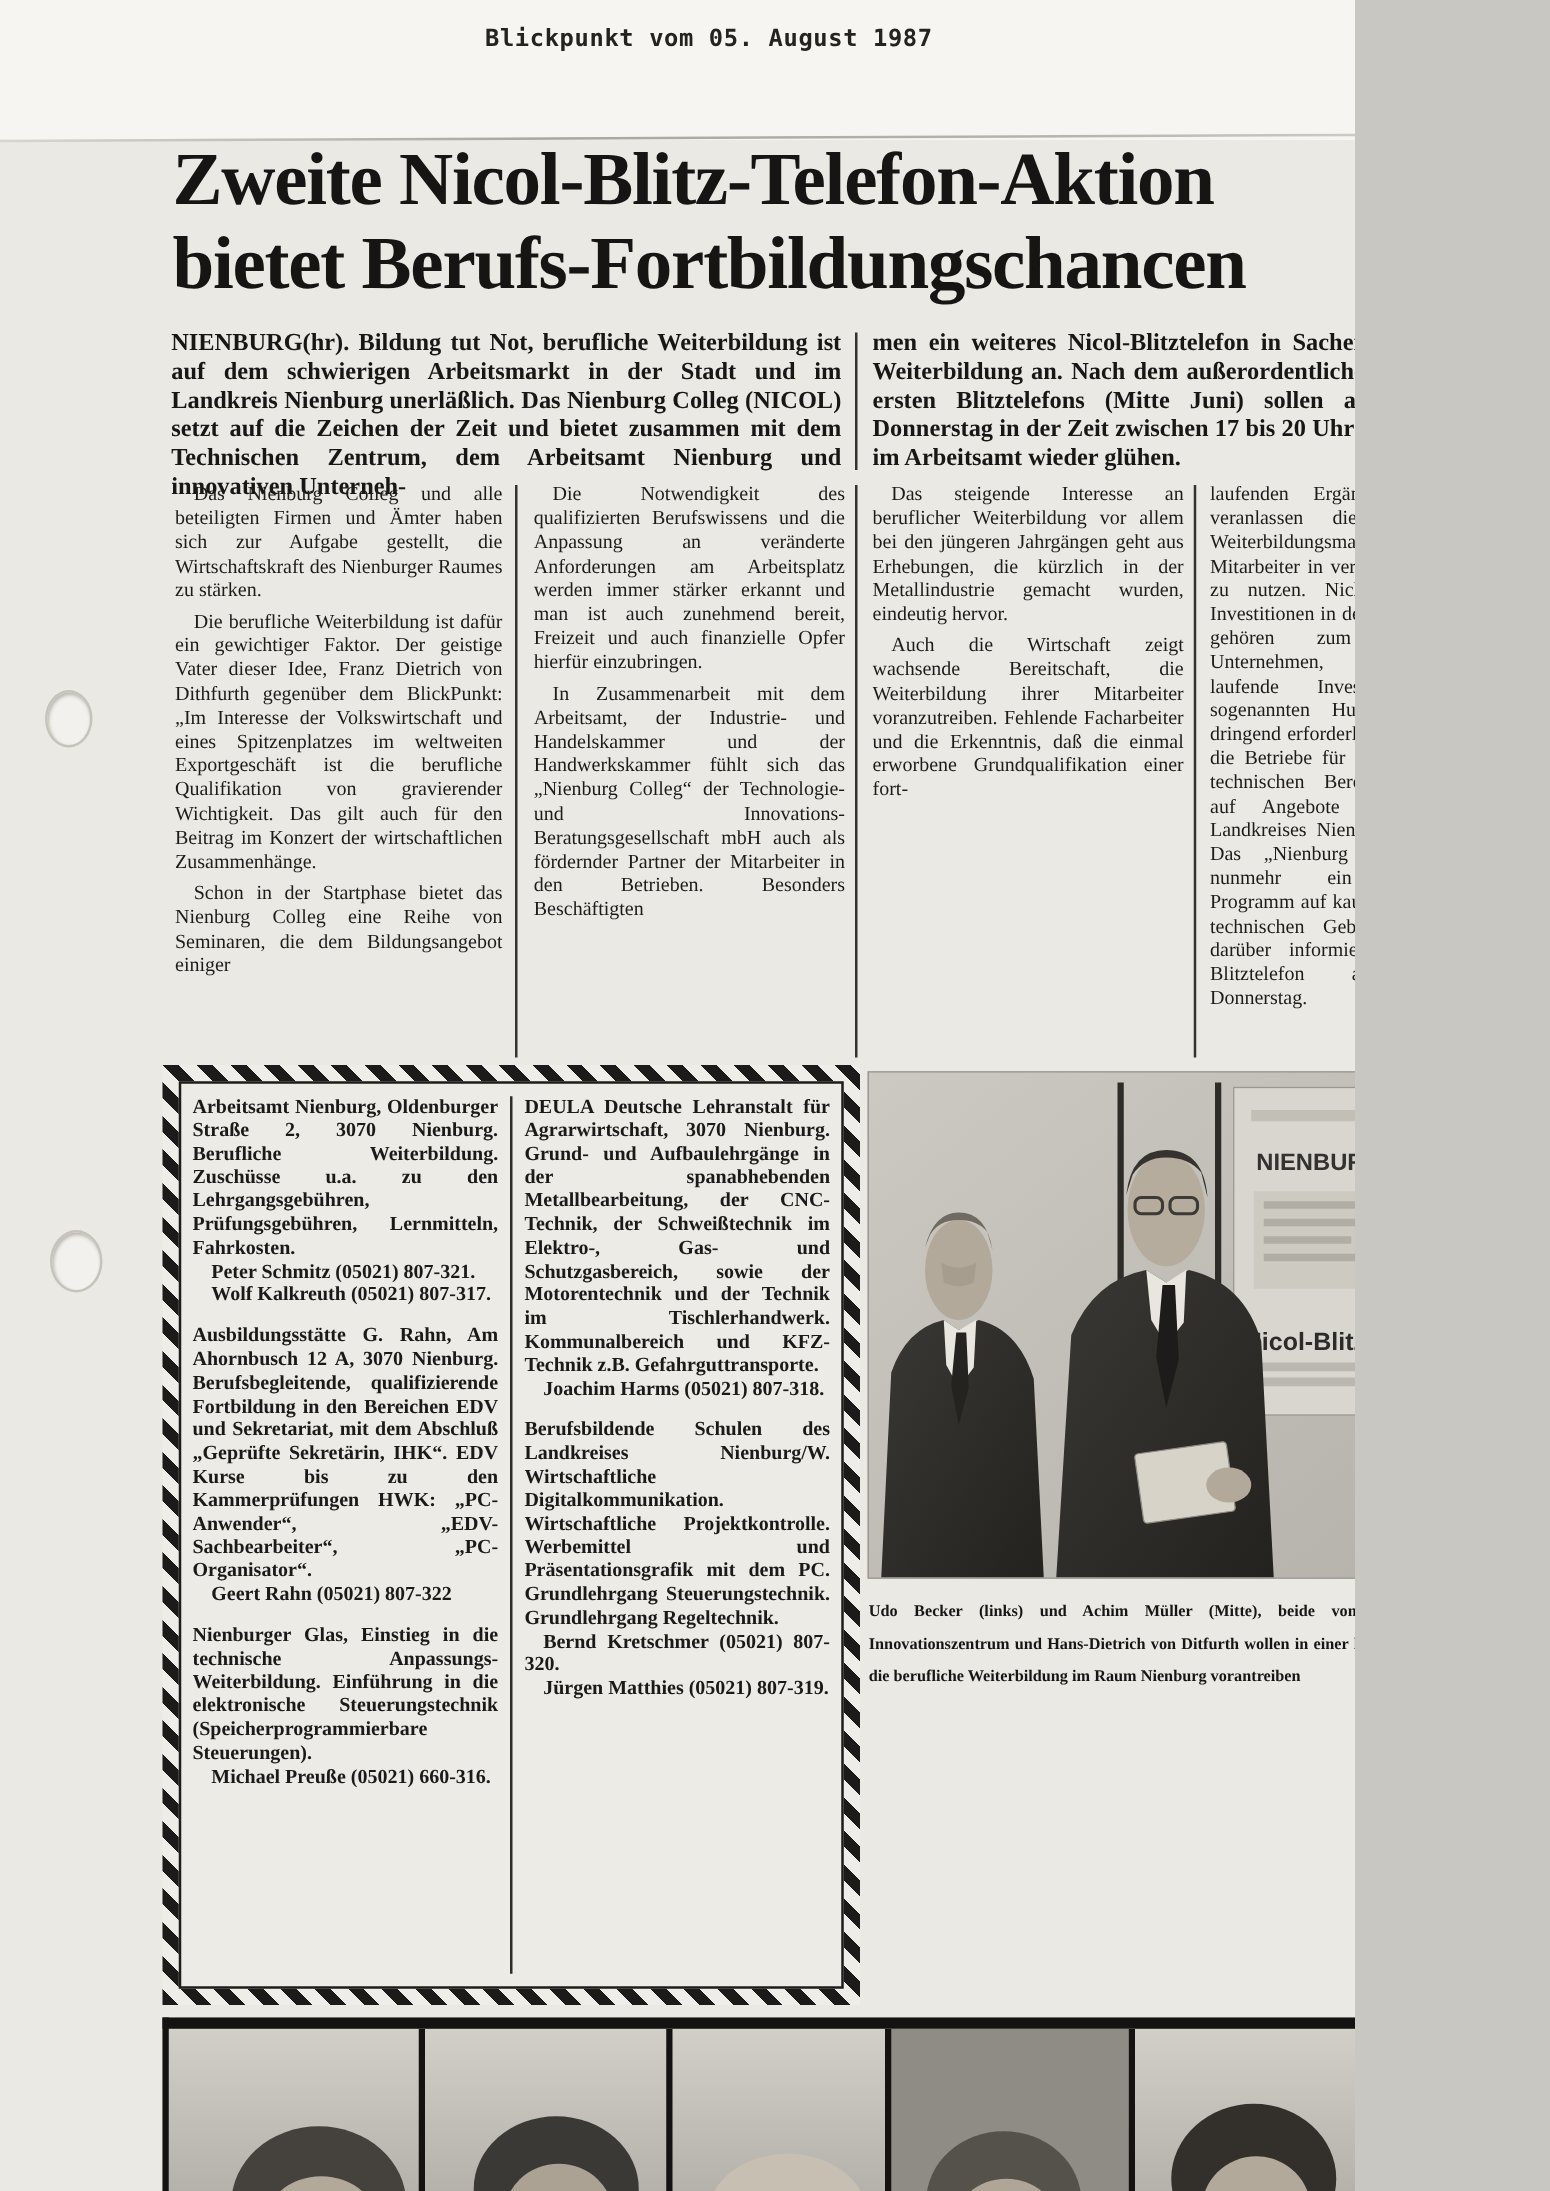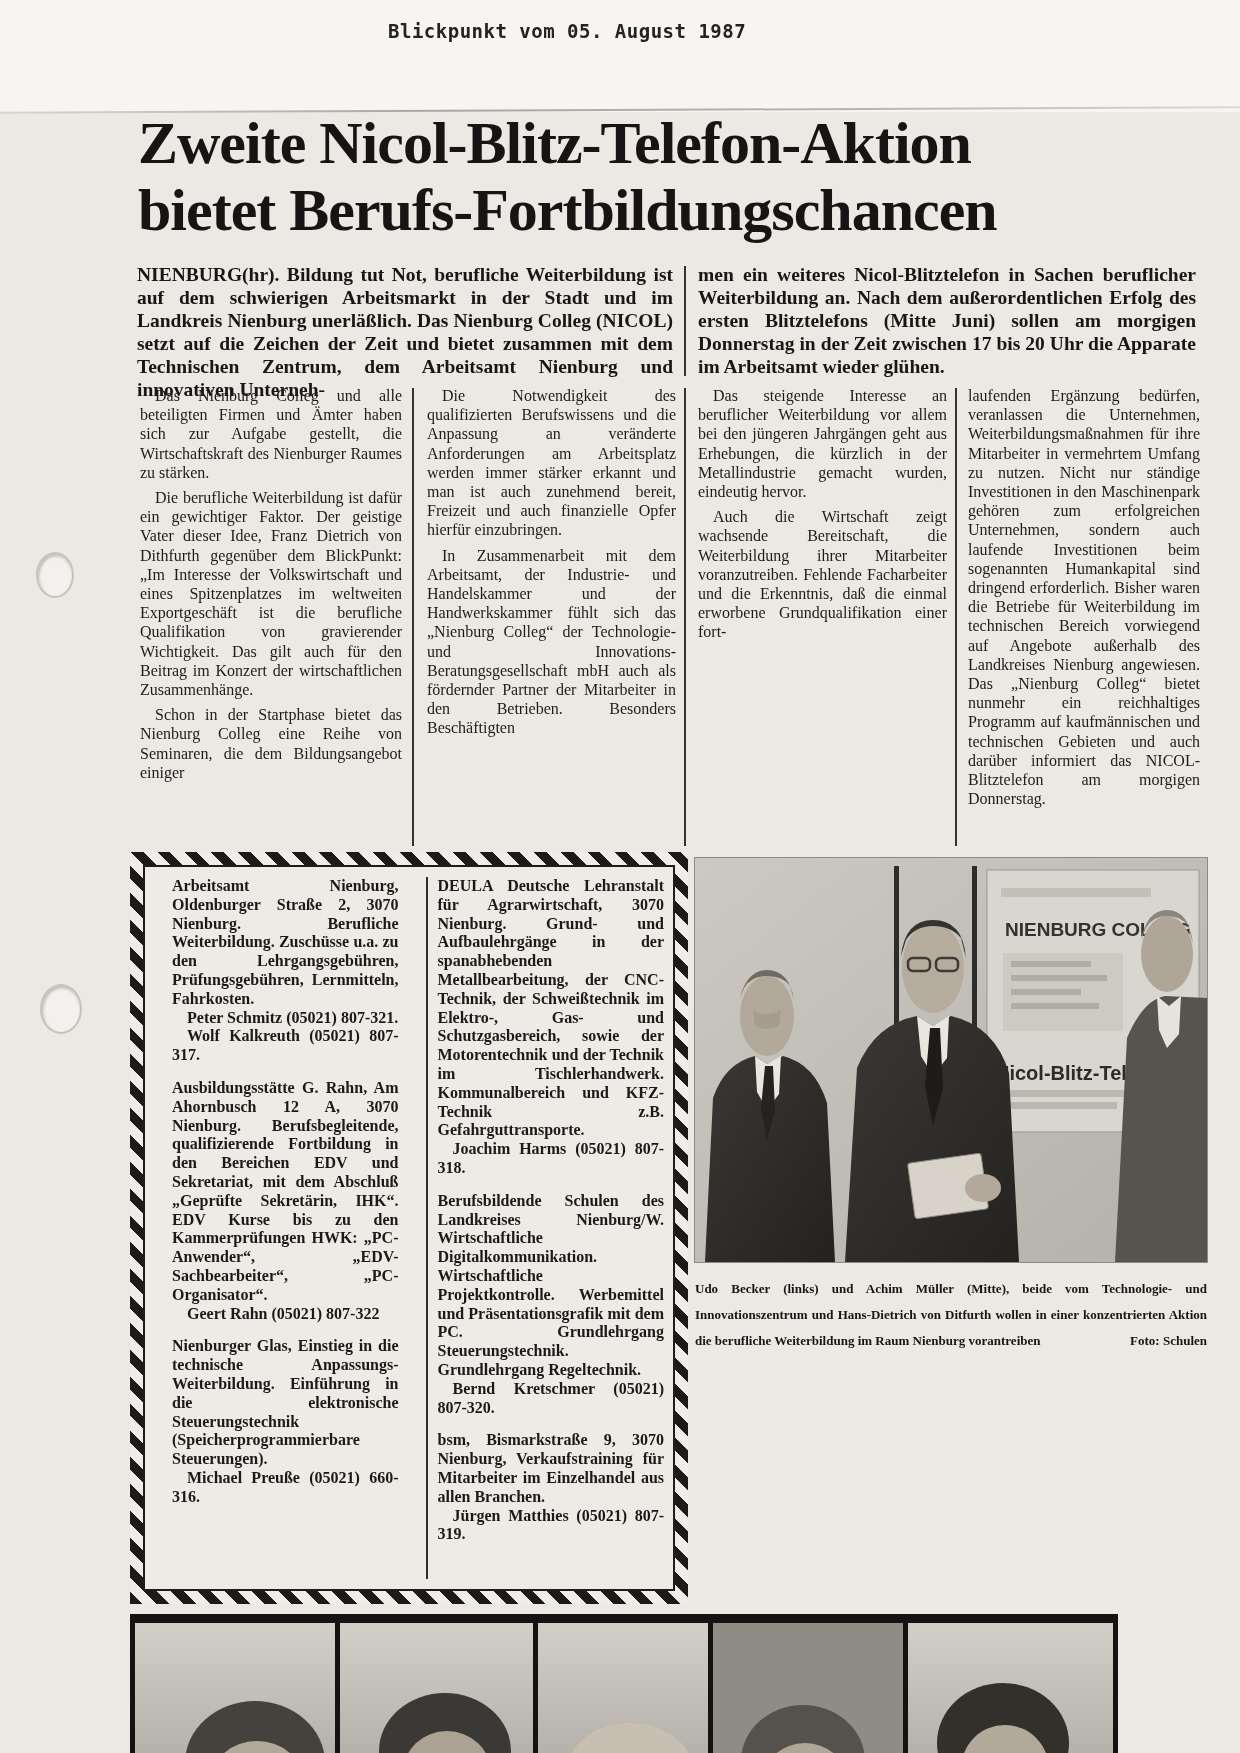--- a/index.html
+++ b/index.html
@@ -1,16 +1,16 @@
 <!DOCTYPE html>
 <html><head>
 <meta charset="utf-8">
 <style>
   html,body{margin:0;padding:0;background:#c9c7c1;}
-  .page{position:relative;width:1240px;height:1753px;background:#ebe9e3;overflow:hidden;
+  .page{position:relative;width:1084px;height:1753px;background:#ebe9e3;overflow:hidden;
         font-family:"Liberation Serif",serif;color:#1b1a18;}
   .top-band{position:absolute;left:0;top:0;width:1240px;height:112px;background:#f6f5f1;}
   .clip-edge{position:absolute;left:0;top:109px;width:1240px;height:2px;
         background:linear-gradient(to right,#d8d5cd,#a9a69e 35%,#b8b5ad 70%,#ddd9d1);transform:rotate(-0.25deg);}
   .scan-header{position:absolute;left:388px;top:20px;font-family:"DejaVu Sans Mono",monospace;
         font-size:19px;font-weight:700;letter-spacing:.5px;color:#242320;}
   .headline{position:absolute;left:138px;top:110px;width:1000px;font-weight:700;
         font-size:60px;line-height:67px;letter-spacing:-1px;color:#161514;}
   .lead{position:absolute;top:263px;font-weight:700;font-size:19.5px;line-height:23px;
         text-align:justify;color:#181715;}
@@ -22,21 +22,21 @@
   .bodycol p{margin:0 0 6px 0;text-indent:15px;}
   .bodycol p.noind{text-indent:0;}
   .c1{left:140px;width:262px;}
   .c2{left:427px;width:249px;}
   .c3{left:698px;width:249px;}
   .c4{left:968px;width:232px;}
   .info-box{position:absolute;left:130px;top:852px;width:558px;height:752px;box-sizing:border-box;
         padding:13px;background:repeating-linear-gradient(45deg,#1c1b19 0 9px,#efede7 9px 19px);}
   .info-inner{position:relative;width:100%;height:100%;box-sizing:border-box;background:#edebe5;
         border:2px solid #1e1d1b;display:flex;padding:10px 9px;overflow:hidden;}
-  .box-col{flex:1;overflow:hidden;font-weight:700;font-size:16px;line-height:18.8px;text-align:justify;margin-left:18px;}
+  .box-col{flex:1;overflow:hidden;font-weight:700;font-size:16px;line-height:18.8px;text-align:justify;}
   .box-col.b1{padding-right:9px;}
   .box-col.b2{padding-left:10px;border-left:2px solid #2f2d2a;}
   .box-col p{margin:0;}
   .box-col p.etext{margin-top:14px;}
   .box-col p.etext:first-child{margin-top:0;}
   .box-col p.contact{text-indent:15px;}
   .photo{position:absolute;left:695px;top:858px;width:512px;height:404px;background:#bfbcb5;
         box-shadow:0 0 0 1px #8d8a83;}
   .caption-wrap{position:absolute;left:695px;top:1276px;width:512px;font-weight:700;
         font-size:13px;line-height:26px;text-align:justify;color:#171614;}
@@ -99,21 +99,20 @@
         <p class="etext">Ausbildungsstätte G. Rahn, Am Ahornbusch 12 A, 3070 Nienburg. Berufsbegleitende, qualifizierende Fortbildung in den Bereichen EDV und Sekretariat, mit dem Abschluß „Geprüfte Sekretärin, IHK“. EDV Kurse bis zu den Kammerprüfungen HWK: „PC-Anwender“, „EDV-Sachbearbeiter“, „PC-Organisator“.</p>
         <p class="contact">Geert Rahn (05021) 807-322</p>
         <p class="etext">Nienburger Glas, Einstieg in die technische Anpassungs-Weiterbildung. Einführung in die elektronische Steuerungstechnik (Speicherprogrammierbare Steuerungen).</p>
         <p class="contact">Michael Preuße (05021) 660-316.</p>
       </div>
       <div class="box-col b2">
         <p class="etext">DEULA Deutsche Lehranstalt für Agrarwirtschaft, 3070 Nienburg. Grund- und Aufbaulehrgänge in der spanabhebenden Metallbearbeitung, der CNC-Technik, der Schweißtechnik im Elektro-, Gas- und Schutzgasbereich, sowie der Motorentechnik und der Technik im Tischlerhandwerk. Kommunalbereich und KFZ-Technik z.B. Gefahrguttransporte.</p>
         <p class="contact">Joachim Harms (05021) 807-318.</p>
         <p class="etext">Berufsbildende Schulen des Landkreises Nienburg/W. Wirtschaftliche Digitalkommunikation. Wirtschaftliche Projektkontrolle. Werbemittel und Präsentationsgrafik mit dem PC. Grundlehrgang Steuerungstechnik. Grundlehrgang Regeltechnik.</p>
         <p class="contact">Bernd Kretschmer (05021) 807-320.</p>
-        <p class="etext">bsm, Bismarkstraße 9, 3070 Nienburg, Verkaufstraining für Mitarbeiter im Einzelhandel aus allen Branchen.</p>
         <p class="contact">Jürgen Matthies (05021) 807-319.</p>
       </div>
     </div>
   </div>
 
   <div class="photo">
     <svg width="512" height="404" viewBox="0 0 512 404" xmlns="http://www.w3.org/2000/svg">
       <defs>
         <linearGradient id="wall" x1="0" y1="0" x2="1" y2="1">
           <stop offset="0" stop-color="#ccc9c2"></stop>

